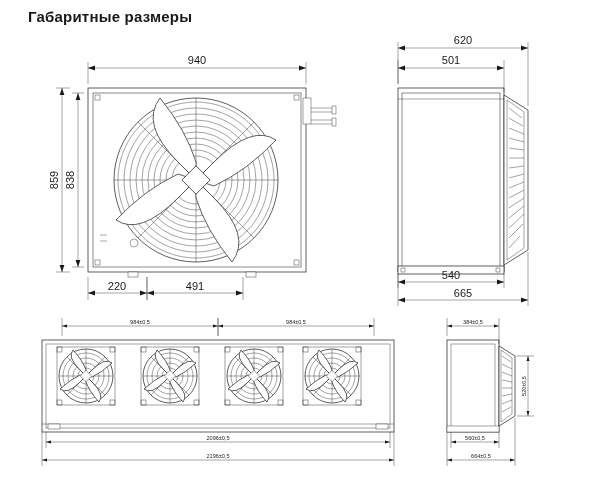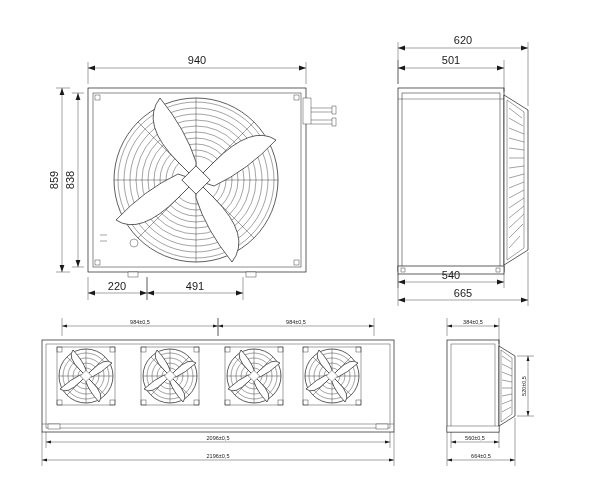--- a/index.html
+++ b/index.html
@@ -46,20 +46,21 @@
     fill: #1a1a1a;
   }
   .fillwhite { fill: #ffffff; }
   .fanblade { fill: #ffffff; stroke: #1a1a1a; stroke-width: 0.7; }
 </style>
 </head>
 <body>
 
 <div class="drawing-root">
 
+  <div id="page-title">Габаритные размеры</div>
 
   <svg width="600" height="480" viewBox="0 0 600 480">
 
     <g>
 
       <rect x="88" y="88" width="218" height="184" class="ln thin fillwhite"></rect>
       <rect x="93" y="93" width="208" height="174" class="ln vthin fillwhite"></rect>
 
       <rect x="95" y="95" width="5" height="5" class="ln hair"></rect>
       <rect x="294" y="95" width="5" height="5" class="ln hair"></rect>

